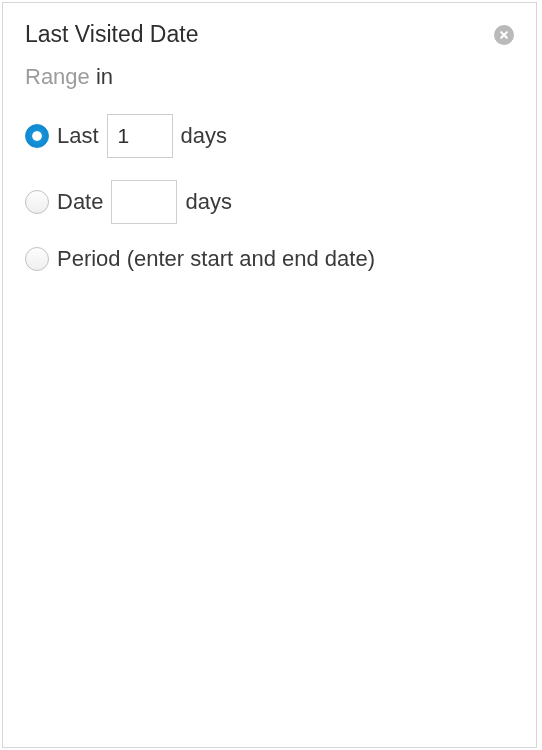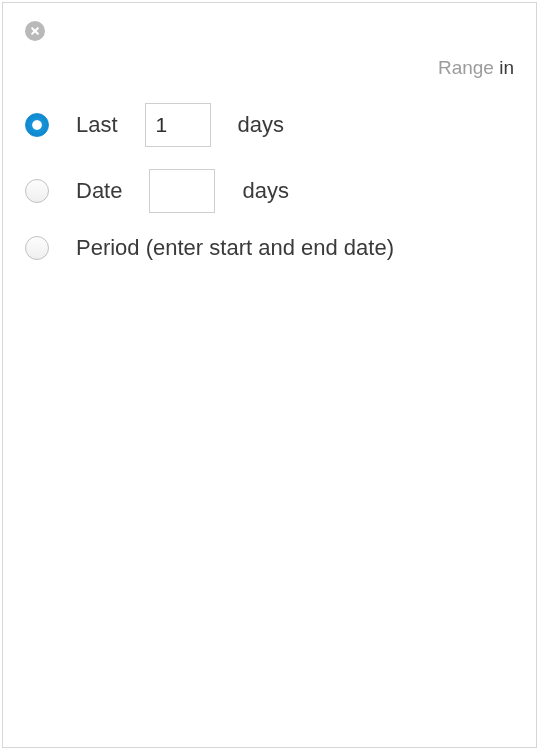--- a/index.html
+++ b/index.html
@@ -53,40 +53,39 @@
       background: #fff;
       border-radius: 1px;
     }
     .close-btn::before {
       transform: rotate(45deg);
     }
     .close-btn::after {
       transform: rotate(-45deg);
     }
     .subheader {
-      font-size: 19px;
+      font-size: 22px;
       font-weight: 300;
       margin-bottom: 24px;
-      text-align: right;
     }
     .subheader .muted {
       color: #9c9c9c;
     }
     .subheader .in {
       color: #3a3a3a;
     }
     .options {
       display: flex;
       flex-direction: column;
       gap: 22px;
     }
     .option-row {
       display: flex;
       align-items: center;
-      gap: 27px;
+      gap: 8px;
     }
     .radio {
       width: 24px;
       height: 24px;
       border-radius: 50%;
       border: 1px solid #c1c1c1;
       background: linear-gradient(#fdfdfd, #efefef);
       display: flex;
       align-items: center;
       justify-content: center;
@@ -118,20 +117,21 @@
       color: #3a3a3a;
       font-weight: 300;
       text-align: right;
     }
   </style>
 </head>
 <body>
 
 <div class="panel">
   <div class="header">
+    <div class="title">Last Visited Date</div>
     <div class="close-btn"></div>
   </div>
 
   <div class="subheader">
     <span class="muted">Range</span>
     <span class="in">in</span>
   </div>
 
   <div class="options">
 

